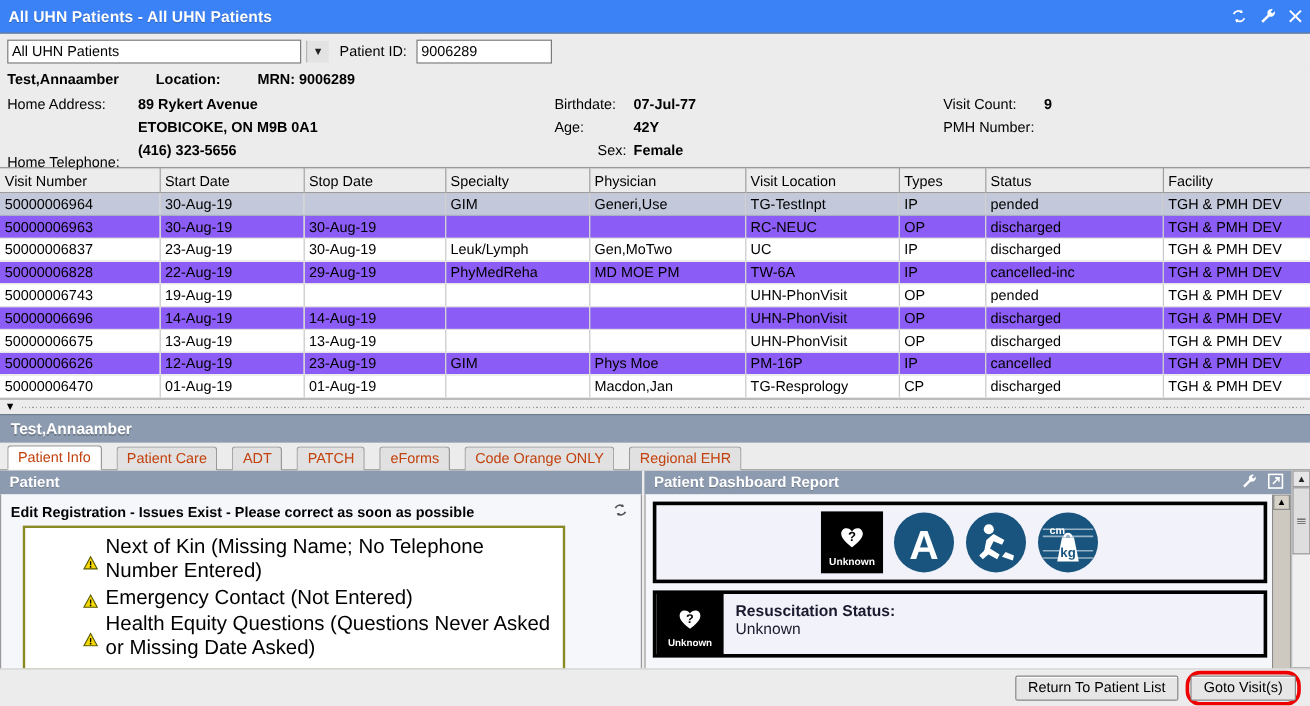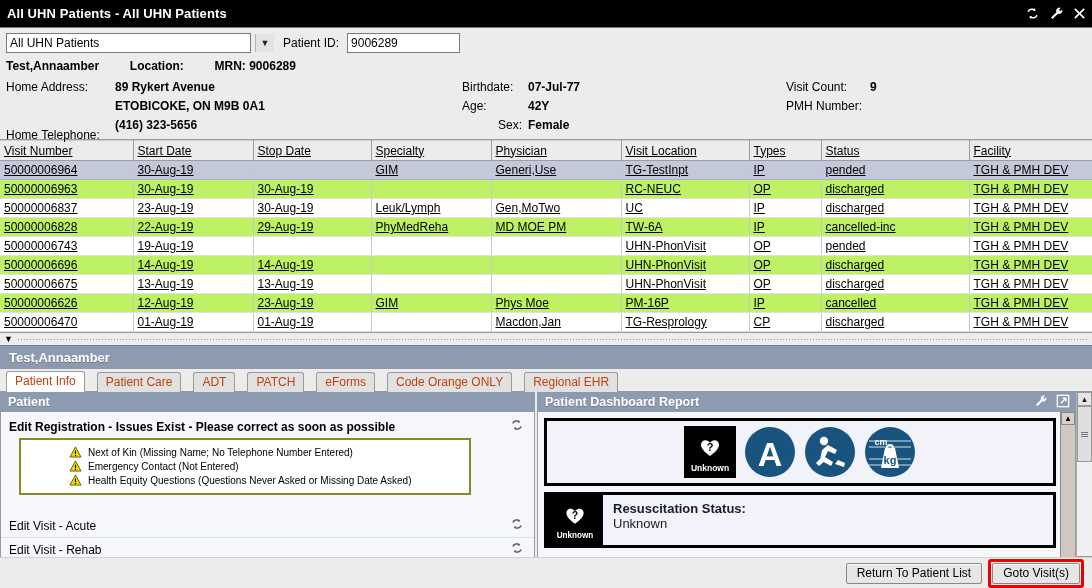--- a/index.html
+++ b/index.html
@@ -7,21 +7,21 @@
   body{
     width:1092px;height:588px;overflow:hidden;
     font-family:"Liberation Sans","DejaVu Sans",sans-serif;
     font-size:12px;color:#000;background:#e8e8e8;
     -webkit-font-smoothing:none;
   }
   .app{position:relative;width:1092px;height:588px;background:#ececec;}
 
   
   .titlebar{
-    height:27px;background:#000000;
+    height:27px;background:#3b82f6;
     display:flex;align-items:center;
     border-bottom:1px solid #6d7c92;
     position:relative;
   }
   .titlebar .title{
     color:#fff;font-weight:bold;font-size:13px;
     padding-left:7px;letter-spacing:.1px;
     text-shadow:0 1px 0 rgba(0,0,0,.25);
   }
   .titlebar .tb-icons{
@@ -78,39 +78,39 @@
   .d-sex-l{left:462px;top:61px;margin-left:36px;}
   .d-sex-v{left:528px;top:61px;font-weight:bold;}
 
   .d-vc-l{left:786px;top:23px;}
   .d-vc-v{left:870px;top:23px;font-weight:bold;}
   .d-pmh-l{left:786px;top:42px;}
 
   
   .tablewrap{background:#fff;border-top:1px solid #9a9a9a;}
   table.visits{
-    width:1092px;border-collapse:collapse;table-layout:fixed;font-size:12px;text-decoration:underline;
+    width:1092px;border-collapse:collapse;table-layout:fixed;font-size:12px;
   }
   table.visits th{
     background:#ececec;text-align:left;font-weight:normal;
     padding:1px 0 1px 4px;height:17px;
     border-right:1px solid #9d9d9d;
     border-bottom:1px solid #9d9d9d;
     border-top:1px solid #cfcfcf;
     color:#000;font-size:12px;
     white-space:nowrap;overflow:hidden;
   }
   table.visits td{
     padding:1px 0 1px 4px;height:16px;
     border-right:1px solid #c8c8c8;
     border-bottom:1px solid #e0e0e0;
     white-space:nowrap;overflow:hidden;color:#000;
   }
   tr.r-odd td{background:#ffffff;}
-  tr.r-even td{background:#bef264;}
+  tr.r-even td{background:#8b5cf6;}
   tr.r-sel td{background:#c3c9da;border-bottom:1px solid #a9b0c4;}
   tr.r-sel td:first-child{border-left:0;}
 
   .splitter{
     height:12px;background:#ececec;border-top:1px solid #9a9a9a;
     display:flex;align-items:center;padding-left:4px;
     position:relative;
   }
   .splitter .chev{font-size:9px;line-height:9px;color:#000;}
   .splitter .dots{
@@ -164,21 +164,21 @@
     font-weight:bold;font-size:12px;padding:6px 0 3px 8px;color:#000;
     display:flex;justify-content:space-between;align-items:center;
   }
   .issues-head .ricon{padding-right:10px;color:#555;}
   .issuebox{
     margin:0 0 0 18px;width:452px;border:2px solid #8a8a25;background:#fff;
     padding:5px 4px 6px 4px;box-sizing:border-box;
   }
   .issue{
     display:flex;align-items:center;gap:6px;padding:1px 0 1px 44px;
-    font-size:10px;color:#000;
+    font-size:17px;color:#000;
   }
   .warn-tri{
     width:13px;height:12px;flex:none;display:inline-block;position:relative;
   }
   .editvisit{
     display:flex;justify-content:space-between;align-items:center;
     padding:3px 10px 3px 8px;font-size:12px;color:#000;
     border-bottom:1px solid #dcdfe8;cursor:pointer;
   }
   .editvisit .ricon{color:#555;}
@@ -234,21 +234,21 @@
     display:flex;align-items:center;justify-content:flex-end;
     padding-right:8px;gap:6px;border-top:1px solid #d2d2d2;
   }
   .btn-std{
     height:21px;padding:0 10px;font-size:12px;background:#e6e6e6;
     border:1px solid #888;border-radius:2px;cursor:pointer;color:#000;
     font-family:"Liberation Sans",sans-serif;
     box-shadow:inset 0 1px 0 #fff;
   }
   .btn-hl{
-    border:3px solid #ee0000;padding:1px;border-radius:3px;
+    border:3px solid #ee0000;padding:1px;border-radius:12px;
     display:inline-flex;
   }
   .btn-hl .btn-std{border:1px solid #888;}
 </style>
 </head>
 <body>
 
 <div class="app">
 
   <div class="titlebar">

